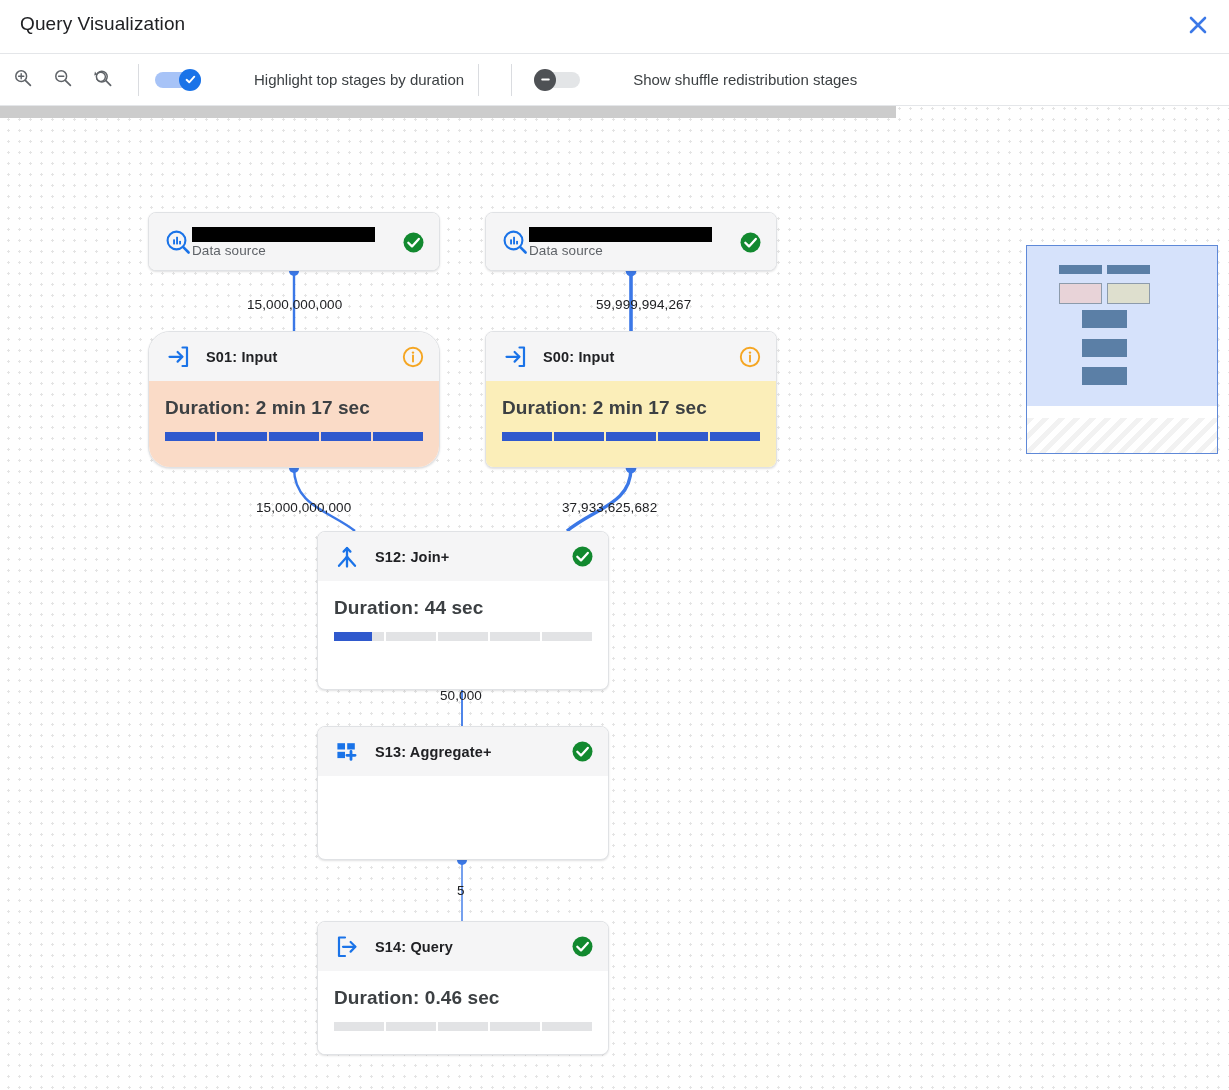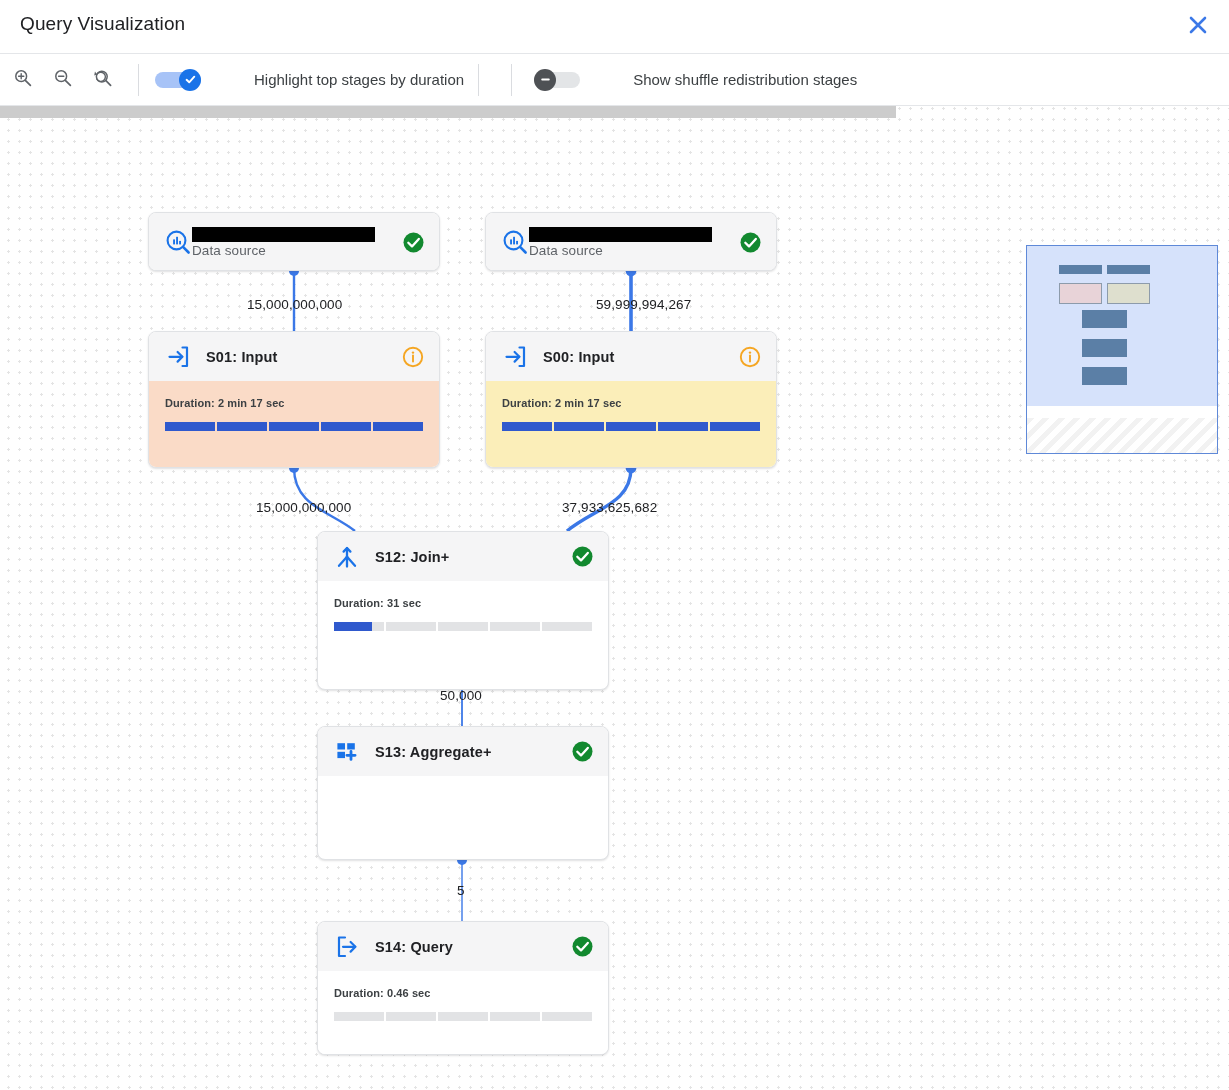--- a/index.html
+++ b/index.html
@@ -194,21 +194,21 @@
     flex: none;
     display: flex;
     align-items: center;
     justify-content: center;
   }
   .node-body {
     padding: 16px 16px 0 16px;
     box-sizing: border-box;
   }
   .duration-text {
-    font-size: 11px;
+    font-size: 19px;
     color: #3c4043;
     font-weight: bold;
     letter-spacing: .1px;
   }
   .bar-wrap {
     margin-top: 13px;
     height: 9px;
     display: flex;
     gap: 2px;
   }
@@ -470,21 +470,21 @@
       </div>
       <span class="node-status">
         <svg width="23" height="23" viewBox="0 0 23 23">
           <circle cx="11.5" cy="11.5" r="10" fill="#12892f"></circle>
           <path d="M6.3 11.7 L10.0 15.4 L16.8 7.9" fill="none" stroke="#ffffff" stroke-width="2.3" stroke-linecap="round" stroke-linejoin="round"></path>
         </svg>
       </span>
     </div>
   </div>
 
-  <div class="node" style="left:148px; top:225px; width:292px; height:137px;">
+  <div class="node" style="left:148px; top:225px; width:292px; height:137px;border-radius:22px;">
     <div class="node-head">
       <span class="node-icon">
         <svg width="26" height="26" viewBox="0 0 26 26">
           <path d="M17.5 3.5 H22.0 V22.0 H17.5" fill="none" stroke="#1a73e8" stroke-width="2.2" stroke-linecap="round" stroke-linejoin="round"></path>
           <path d="M4.5 12.8 H17.2" stroke="#1a73e8" stroke-width="2.2" stroke-linecap="round"></path>
           <path d="M12.6 8.0 L17.4 12.8 L12.6 17.6" fill="none" stroke="#1a73e8" stroke-width="2.2" stroke-linecap="round" stroke-linejoin="round"></path>
         </svg>
       </span>
       <span class="node-title">S01: Input</span>
       <span class="node-status">
@@ -570,21 +570,21 @@
       </span>
       <span class="node-title">S12: Join+</span>
       <span class="node-status">
         <svg width="23" height="23" viewBox="0 0 23 23">
           <circle cx="11.5" cy="11.5" r="10" fill="#12892f"></circle>
           <path d="M6.3 11.7 L10.0 15.4 L16.8 7.9" fill="none" stroke="#ffffff" stroke-width="2.3" stroke-linecap="round" stroke-linejoin="round"></path>
         </svg>
       </span>
     </div>
     <div class="node-body" style="background:#ffffff; height:84px;">
-      <div class="duration-text">Duration: 31 sec</div>
+      <div class="duration-text">Duration: 44 sec</div>
       <div class="bar-wrap">
         <div class="bar-seg">
             <div class="fill" style="width:75%"></div>
           </div>
         <div class="bar-seg">
             <div class="fill" style="width:0%"></div>
           </div>
         <div class="bar-seg">
             <div class="fill" style="width:0%"></div>
           </div>

